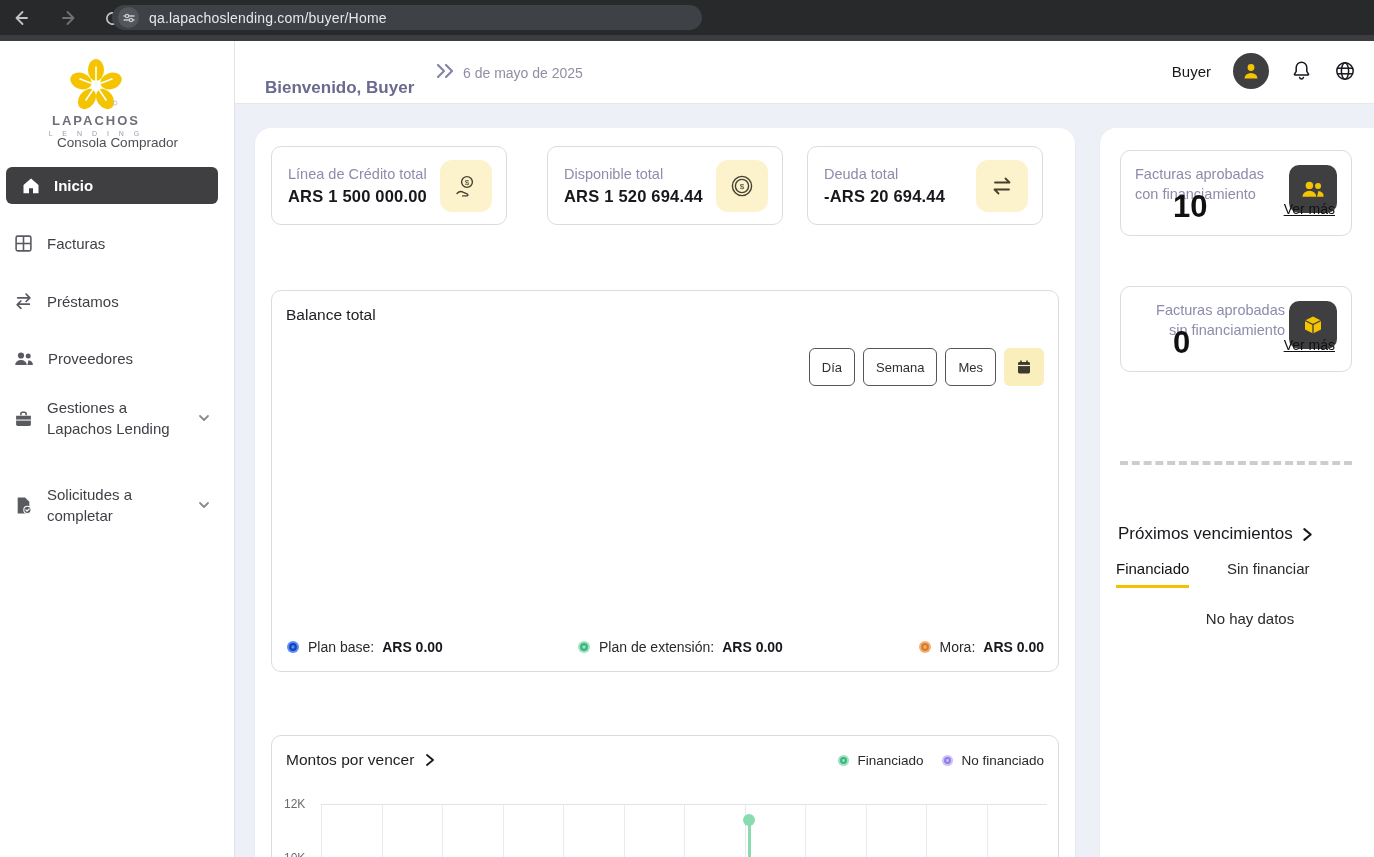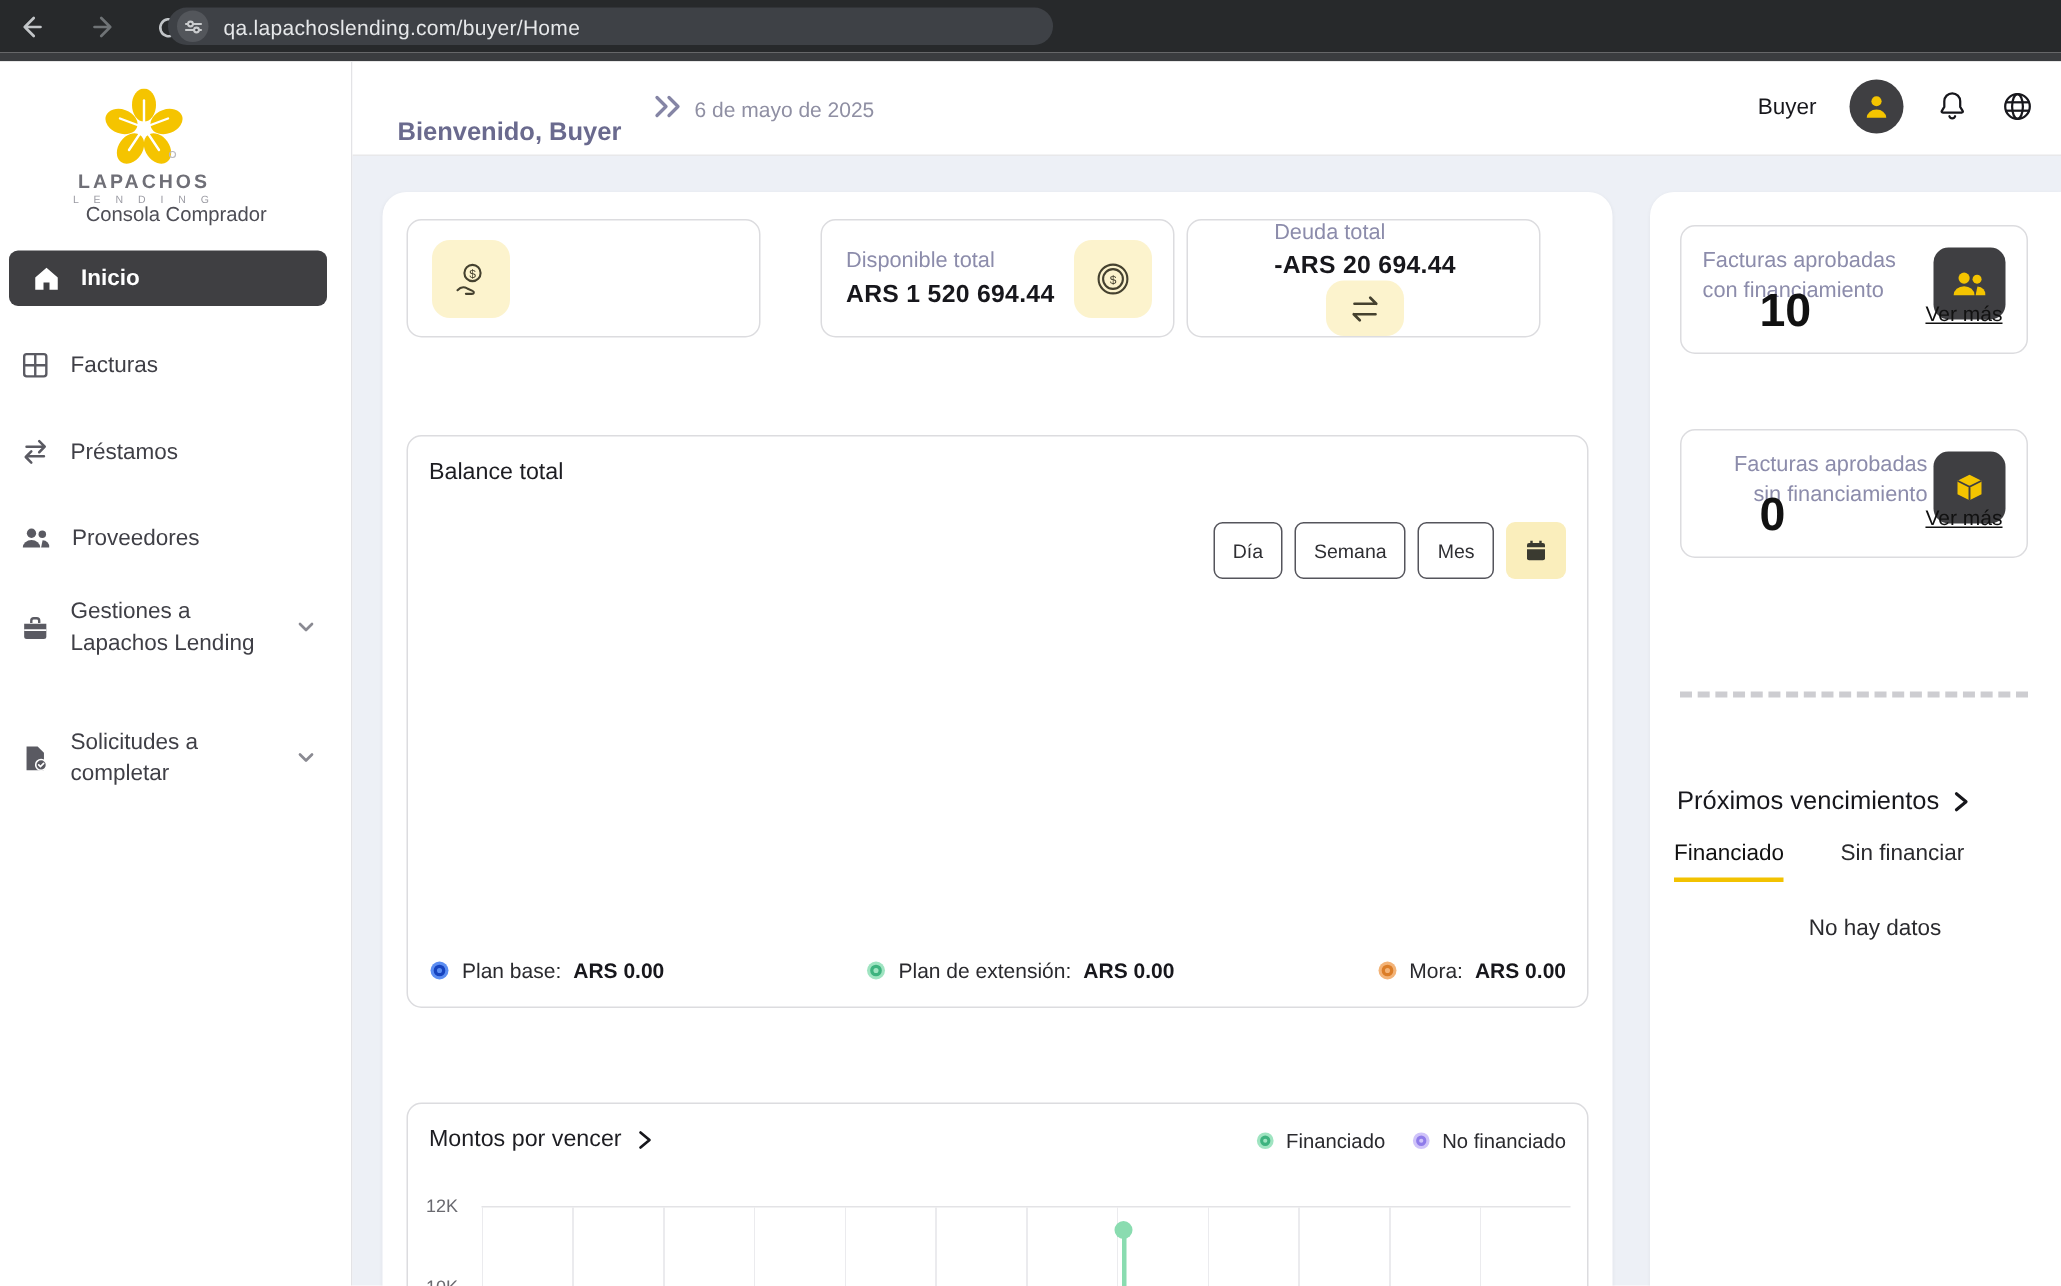--- a/index.html
+++ b/index.html
@@ -257,20 +257,24 @@
         </svg>
       </span>
     </div>
   </div>
 
   <div class="content">
 
     <div class="main-panel">
 
       <div class="stat-card" style="left:16px;">
+        <div>
+          <div class="stat-label">Línea de Crédito total</div>
+          <div class="stat-value">ARS 1 500 000.00</div>
+        </div>
         <div class="stat-ic">
           <svg width="26" height="26" viewBox="0 0 26 26">
             <circle cx="14" cy="9" r="5.4" fill="none" stroke="#45412f" stroke-width="1.4"></circle>
             <text x="14" y="12" font-size="8" text-anchor="middle" fill="#45412f" font-family="Liberation Sans, sans-serif">$</text>
             <path d="M4 20.5 c2 -2.2 4 -2.6 6.5 -1.2 l3.5 1.6 c1.4.6 1.1 2 -.4 2 h-4" fill="none" stroke="#45412f" stroke-width="1.4" stroke-linecap="round"></path>
           </svg>
         </div>
       </div>
 
       <div class="stat-card" style="left:292px;">
@@ -280,21 +284,21 @@
         </div>
         <div class="stat-ic">
           <svg width="26" height="26" viewBox="0 0 26 26">
             <circle cx="13" cy="13" r="9.6" fill="none" stroke="#45412f" stroke-width="1.4"></circle>
             <circle cx="13" cy="13" r="6.6" fill="none" stroke="#45412f" stroke-width="1.4"></circle>
             <text x="13" y="16" font-size="8" text-anchor="middle" fill="#45412f" font-family="Liberation Sans, sans-serif">$</text>
           </svg>
         </div>
       </div>
 
-      <div class="stat-card" style="left:536px;flex-direction:column;">
+      <div class="stat-card" style="left:552px;">
         <div>
           <div class="stat-label">Deuda total</div>
           <div class="stat-value">-ARS 20 694.44</div>
         </div>
         <div class="stat-ic">
           <svg width="26" height="26" viewBox="0 0 26 26">
             <g stroke="#45412f" stroke-width="1.8" fill="none" stroke-linecap="round" stroke-linejoin="round">
               <path d="M6 9.5 H20 M16.5 5.5 L20.5 9.5"></path>
               <path d="M20 16.5 H6 M9.5 20.5 L5.5 16.5"></path>
             </g>

